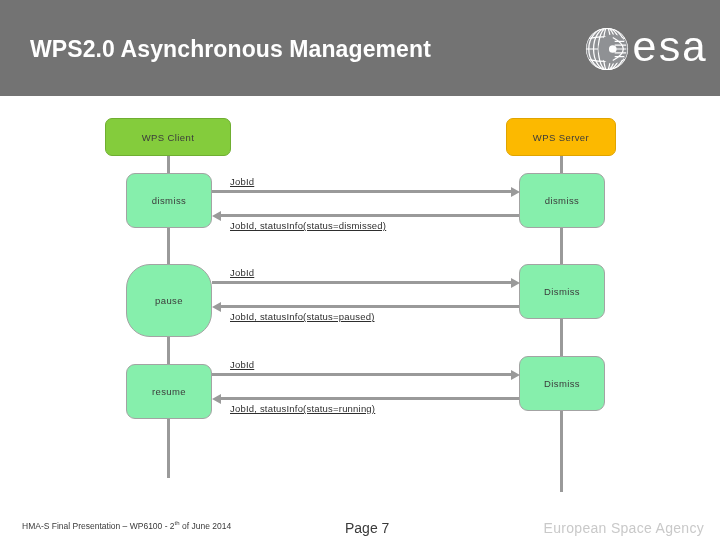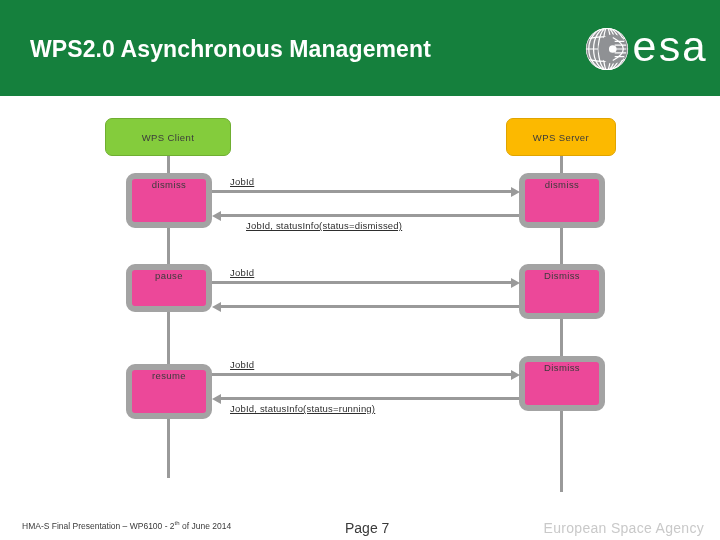--- a/index.html
+++ b/index.html
@@ -14,21 +14,21 @@
     overflow: hidden;
     position: relative;
   }
 
   
   #header-band {
     position: absolute;
     left: 0; top: 0;
     width: 720px;
     height: 96px;
-    background: #15803d;
+    background: #737373;
   }
   #page-title {
     position: absolute;
     left: 30px;
     top: 36px;
     font-size: 23px;
     font-weight: bold;
     color: #ffffff;
     letter-spacing: 0.1px;
     white-space: nowrap;
@@ -84,26 +84,26 @@
     background: #84cc3c;
     border: 1px solid #6fae31;
   }
   .actor-server {
     background: #fcb900;
     border: 1px solid #e0a400;
   }
 
   .act-box {
     position: absolute;
-    background: #ec4899;
-    border: 6px solid #a3a3a3;
+    background: #86efac;
+    border: 1px solid #a3a3a3;
     border-radius: 9px;
     box-sizing: border-box;
     display: flex;
-    align-items: flex-start;
+    align-items: center;
     justify-content: center;
     font-size: 9.5px;
     color: #3b3b3b;
     letter-spacing: 0.4px;
   }
 
   .msg-line {
     position: absolute;
     height: 3px;
     background: #9a9a9a;
@@ -219,34 +219,35 @@
   </div>
   <div class="act-box" style="left:519px; top:77px; width:86px; height:55px;">
     <span>dismiss</span>
   </div>
   <div class="msg-line" style="left:212px; top:94px; width:300px;"></div>
   <div class="arrow-head arrow-right" style="left:511px; top:90.5px;"></div>
   <div class="msg-label" style="left:230px; top:80px;">JobId</div>
 
   <div class="msg-line" style="left:221px; top:118px; width:298px;"></div>
   <div class="arrow-head arrow-left" style="left:212px; top:114.5px;"></div>
-  <div class="msg-label" style="left:230px; top:124px;margin-left:16px;">JobId, statusInfo(status=dismissed)</div>
-
-  <div class="act-box" style="left:126px; top:168px; width:86px; height:48px;">
+  <div class="msg-label" style="left:230px; top:124px;">JobId, statusInfo(status=dismissed)</div>
+
+  <div class="act-box" style="left:126px; top:168px; width:86px; height:73px;border-radius:24px;">
     <span>pause</span>
   </div>
   <div class="act-box" style="left:519px; top:168px; width:86px; height:55px;">
     <span>Dismiss</span>
   </div>
   <div class="msg-line" style="left:212px; top:185px; width:300px;"></div>
   <div class="arrow-head arrow-right" style="left:511px; top:181.5px;"></div>
   <div class="msg-label" style="left:230px; top:171px;">JobId</div>
 
   <div class="msg-line" style="left:221px; top:209px; width:298px;"></div>
   <div class="arrow-head arrow-left" style="left:212px; top:205.5px;"></div>
+  <div class="msg-label" style="left:230px; top:215px;">JobId, statusInfo(status=paused)</div>
 
   <div class="act-box" style="left:126px; top:260px; width:86px; height:55px;margin-top:8px;">
     <span>resume</span>
   </div>
   <div class="act-box" style="left:519px; top:260px; width:86px; height:55px;">
     <span>Dismiss</span>
   </div>
   <div class="msg-line" style="left:212px; top:277px; width:300px;"></div>
   <div class="arrow-head arrow-right" style="left:511px; top:273.5px;"></div>
   <div class="msg-label" style="left:230px; top:263px;">JobId</div>

